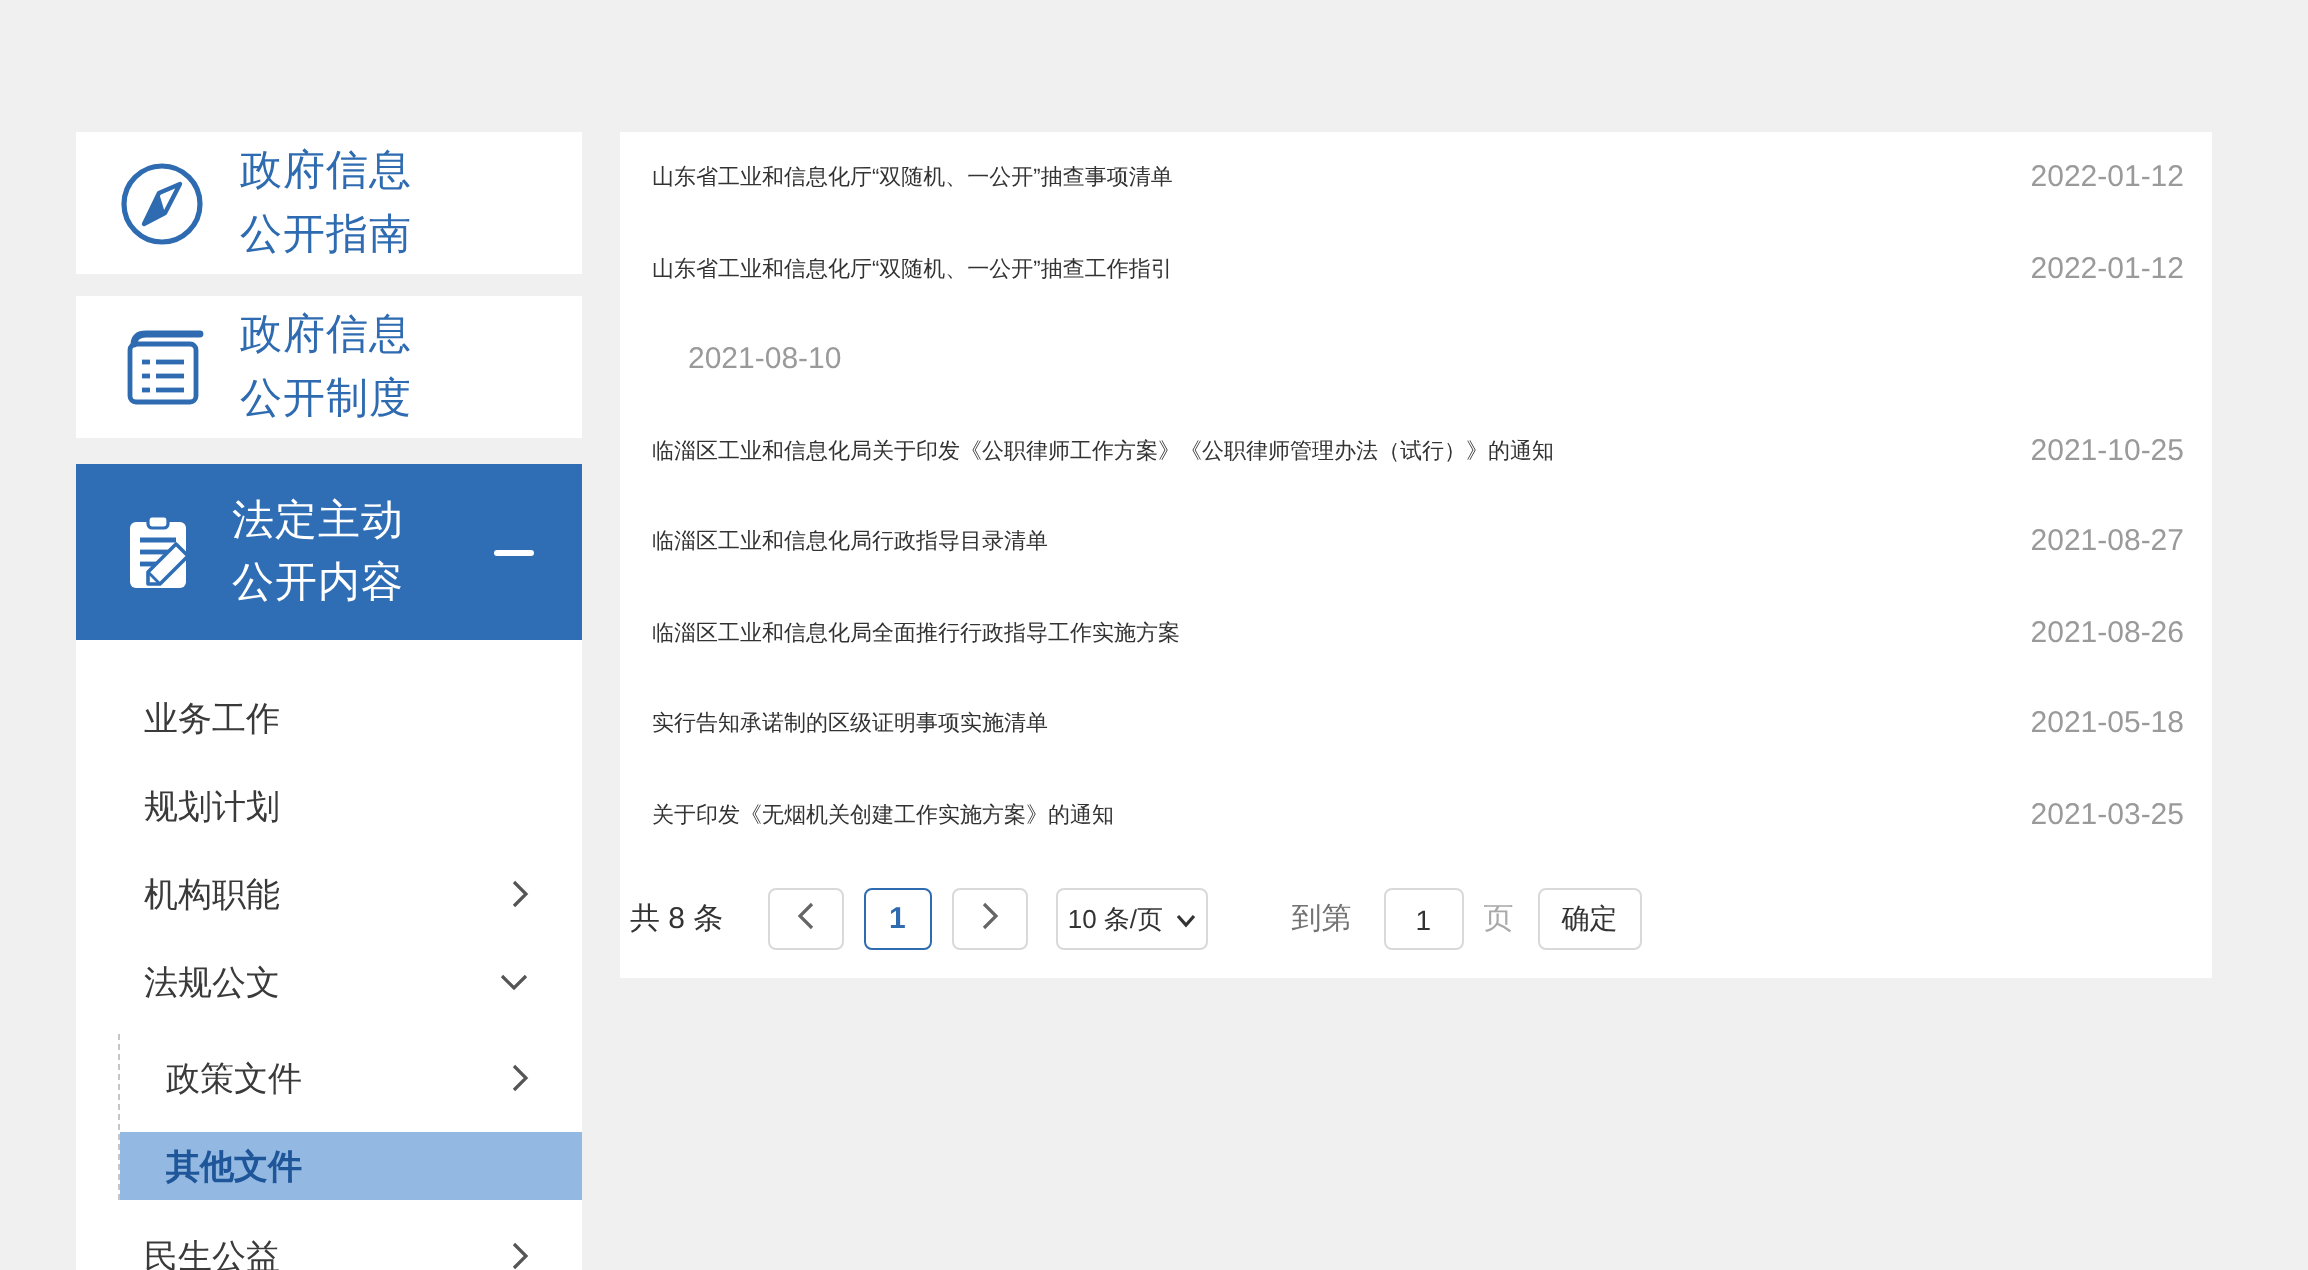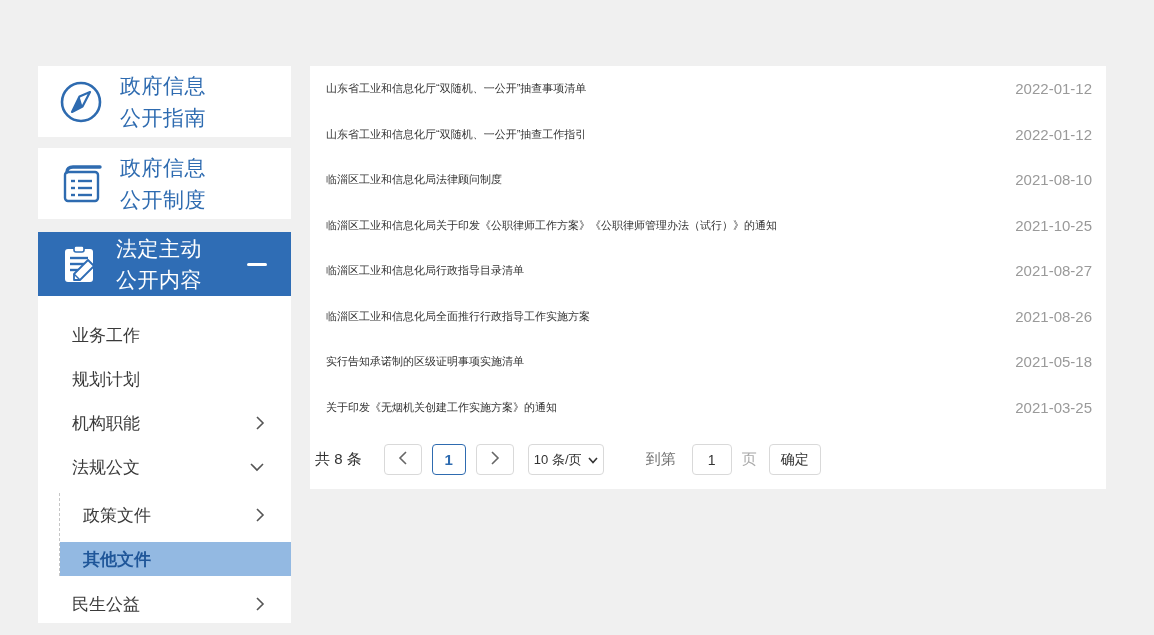--- a/index.html
+++ b/index.html
@@ -19,21 +19,21 @@
   }
   .side-card.first { margin-bottom: 11px; }
   .side-card.second { margin-bottom: 13px; }
   .side-card .icon-wrap { margin-left: 20px; width: 46px; height: 46px; flex: 0 0 46px; }
   .side-card .card-label {
     margin-left: 16px; font-size: 21px; color: #2e6bb0; line-height: 32px;
     letter-spacing: 0.5px;
   }
 
   .menu-header {
-    background: #2f6db5; height: 64px; display: flex; align-items: center;
+    background: #2f6db5; height: 88px; display: flex; align-items: center;
     color: #fff; cursor: pointer;
   }
   .menu-header .icon-wrap { margin-left: 20px; width: 42px; height: 42px; flex: 0 0 42px; }
   .menu-header .header-label { margin-left: 16px; font-size: 21px; line-height: 31px; letter-spacing: 0.5px; }
   .minus-bar { margin-left: auto; margin-right: 24px; width: 20px; height: 3px; background: #fff; border-radius: 2px; }
 
   .menu-body { background: #fff; height: 327px; padding-top: 17px; }
   .menu-item {
     height: 44px; display: flex; align-items: center;
     padding: 0 26px 0 34px; font-size: 17px; color: #3a3a3a; cursor: pointer;
@@ -213,21 +213,20 @@
   <ul class="doc-list">
     <li class="doc-row">
       <span class="doc-title">山东省工业和信息化厅“双随机、一公开”抽查事项清单</span>
       <span class="doc-date">2022-01-12</span>
     </li>
     <li class="doc-row">
       <span class="doc-title">山东省工业和信息化厅“双随机、一公开”抽查工作指引</span>
       <span class="doc-date">2022-01-12</span>
     </li>
     <li class="doc-row">
-      <span class="doc-title">临淄区工业和信息化局法律顾问制度</span>
       <span class="doc-date">2021-08-10</span>
     </li>
     <li class="doc-row">
       <span class="doc-title">临淄区工业和信息化局关于印发《公职律师工作方案》《公职律师管理办法（试行）》的通知</span>
       <span class="doc-date">2021-10-25</span>
     </li>
     <li class="doc-row">
       <span class="doc-title">临淄区工业和信息化局行政指导目录清单</span>
       <span class="doc-date">2021-08-27</span>
     </li>

